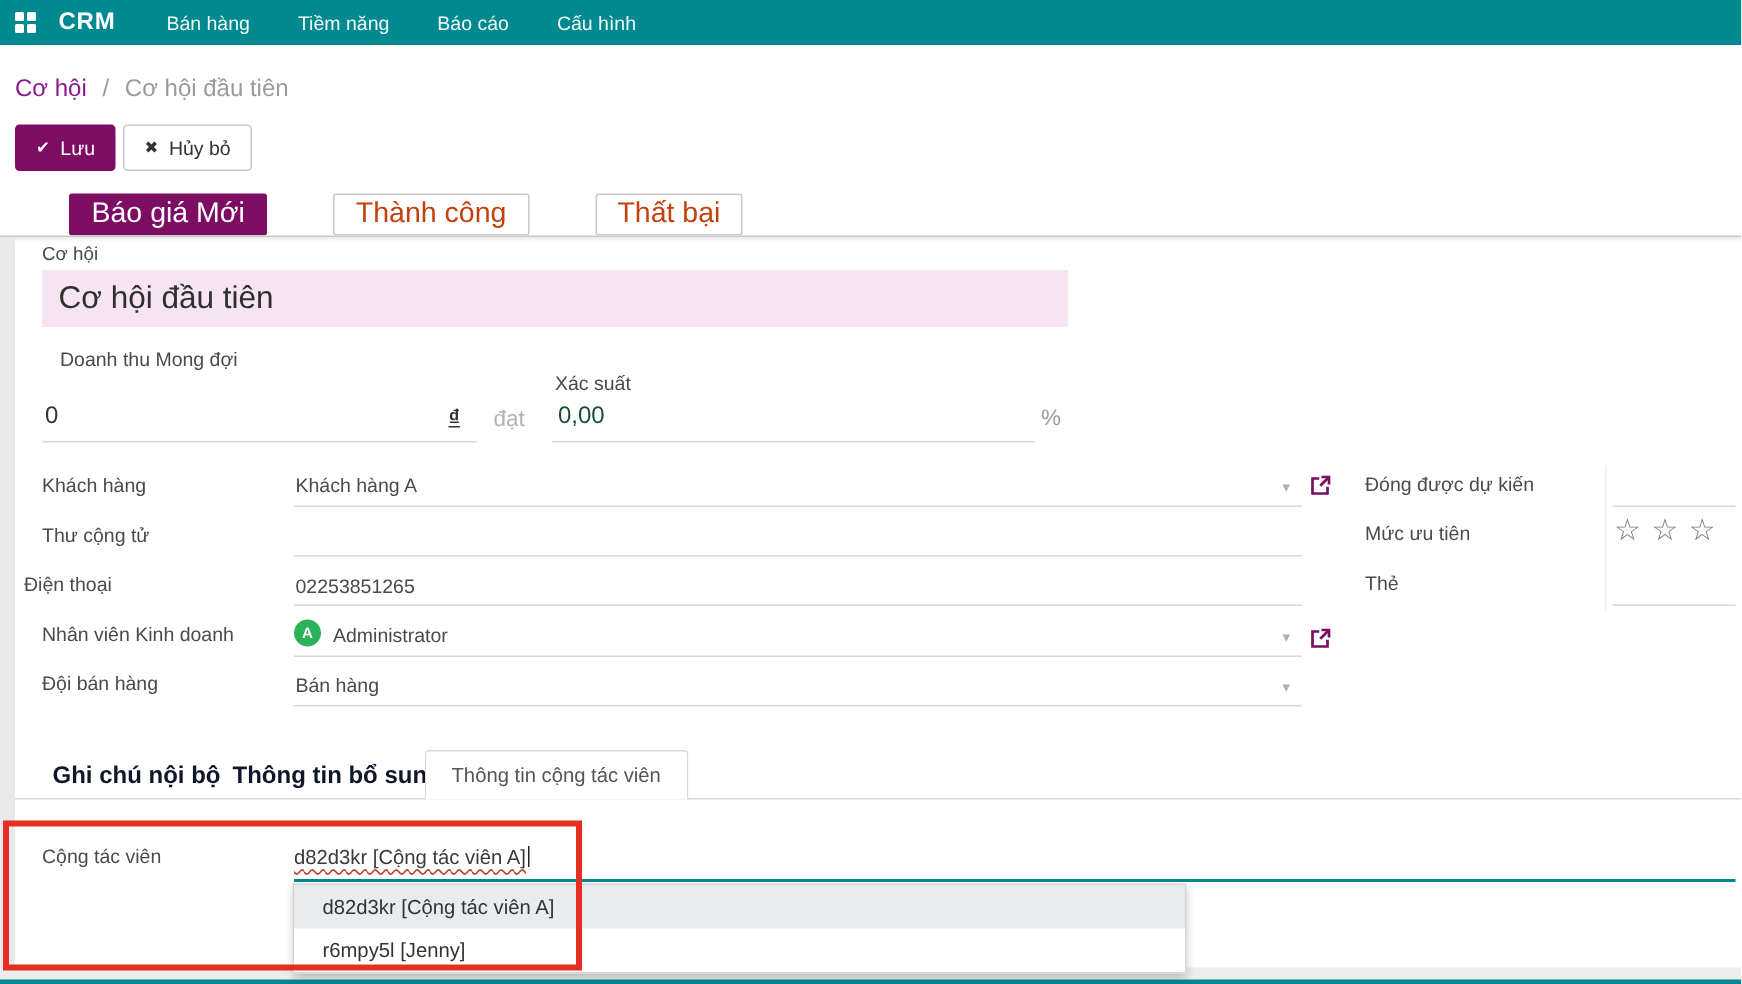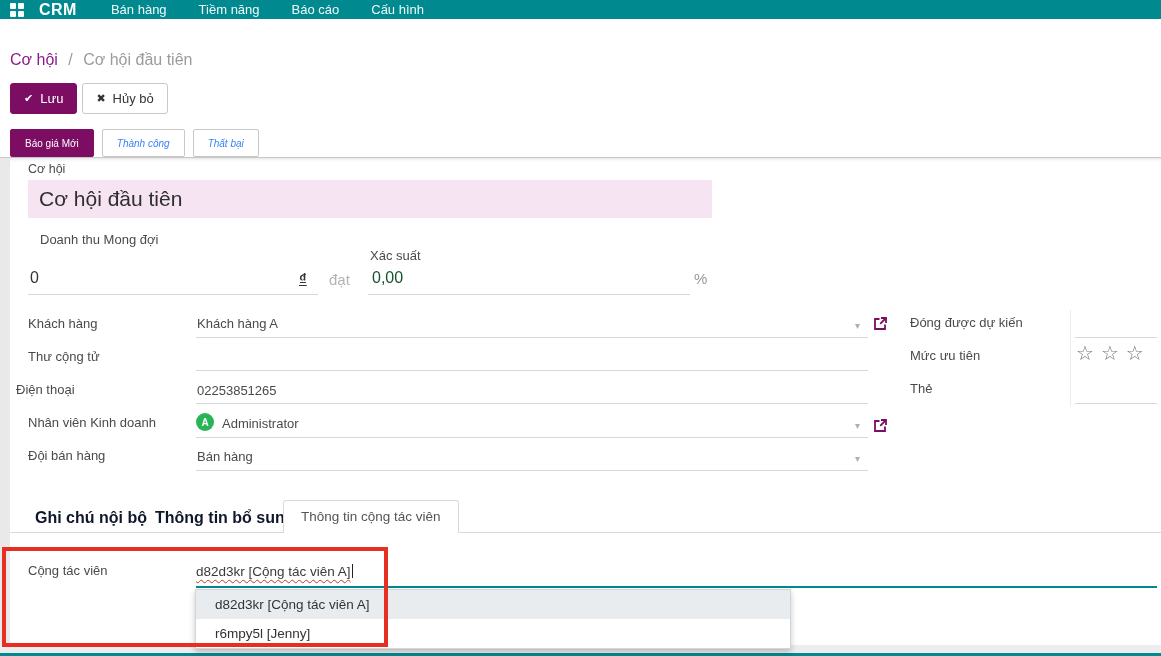--- a/index.html
+++ b/index.html
@@ -1,41 +1,41 @@
 <!DOCTYPE html>
 <html><head>
 <meta charset="utf-8">
 <style>
   html,body{margin:0;padding:0;background:#fff;}
   .screen{
     position:relative;width:1161px;height:656px;overflow:hidden;background:#fff;
     font-family:"Liberation Sans","DejaVu Sans",sans-serif;font-size:13px;color:#4a4a4a;
   }
   
-  .topbar{position:absolute;top:0;left:0;right:0;height:19px;background:#00898f;display:flex;align-items:center;padding-left:10px;box-sizing:border-box;}
+  .topbar{position:absolute;top:0;left:0;right:0;height:30px;background:#00898f;display:flex;align-items:center;padding-left:10px;box-sizing:border-box;}
   .grid-icon{display:grid;grid-template-columns:6px 6px;grid-template-rows:6px 6px;gap:2px;margin-right:15px;}
   .grid-icon i{background:#fff;border-radius:1px;}
   .brand{color:#fff;font-size:16px;font-weight:bold;margin-right:34px;letter-spacing:.5px;}
   .menu-item{color:rgba(255,255,255,.95);font-size:13px;margin-right:32px;cursor:pointer;}
   
   .breadcrumb{position:absolute;top:51px;left:10px;font-size:16px;}
   .crumb-link{color:#8a1a8c;cursor:pointer;}
   .crumb-sep{color:#9b9b9b;margin:0 6px;}
   .crumb-current{color:#9b9b9b;}
   
   .actions{position:absolute;top:83px;left:10px;display:flex;gap:5px;}
   .btn{display:inline-flex;align-items:center;height:31px;padding:0 13px;border-radius:3px;font-size:13px;box-sizing:border-box;cursor:pointer;border:1px solid transparent;}
   .btn .bicon{font-size:11px;margin-right:7px;}
   .btn-primary{background:#7c0d63;color:#fff;border-color:#7c0d63;}
   .btn-plain{background:#fff;color:#333;border-color:#c8c8c8;}
   
   .stages{position:absolute;top:129px;left:10px;display:flex;gap:8px;}
-  .stage{height:28px;padding:0 14px;display:inline-flex;align-items:center;border-radius:2px;font-size:10px;cursor:pointer;box-sizing:border-box;}
+  .stage{height:28px;padding:0 14px;display:inline-flex;align-items:center;border-radius:2px;font-size:19px;cursor:pointer;box-sizing:border-box;margin-left:36px;}
   .stage-active{background:#7c0d63;color:#fff;border:1px solid #7c0d63;}
-  .stage-plain{background:#fff;color:#3b82f6;border:1px solid #c8c8c8;font-style:italic;}
+  .stage-plain{background:#fff;color:#c2410c;border:1px solid #c8c8c8;}
   
   .sheet{position:absolute;left:0;right:0;top:157px;height:488px;background:#fff;border-top:1px solid #c7c7c7;box-shadow:inset 0 5px 5px -5px rgba(0,0,0,.18);}
   .gutter{position:absolute;left:0;top:158px;width:10px;height:487px;background:#e9e9e9;}
   .flabel{position:absolute;font-size:13px;font-weight:500;color:#4a4a4a;}
   .fvalue{position:absolute;font-size:13px;color:#4a4a4a;}
   .uline{position:absolute;height:1px;background:#d8d8d8;}
   .caret{position:absolute;color:#b0b0b0;font-size:10px;cursor:pointer;}
   .extlink{position:absolute;width:15px;height:15px;cursor:pointer;}
   .extlink svg{display:block;}
   

